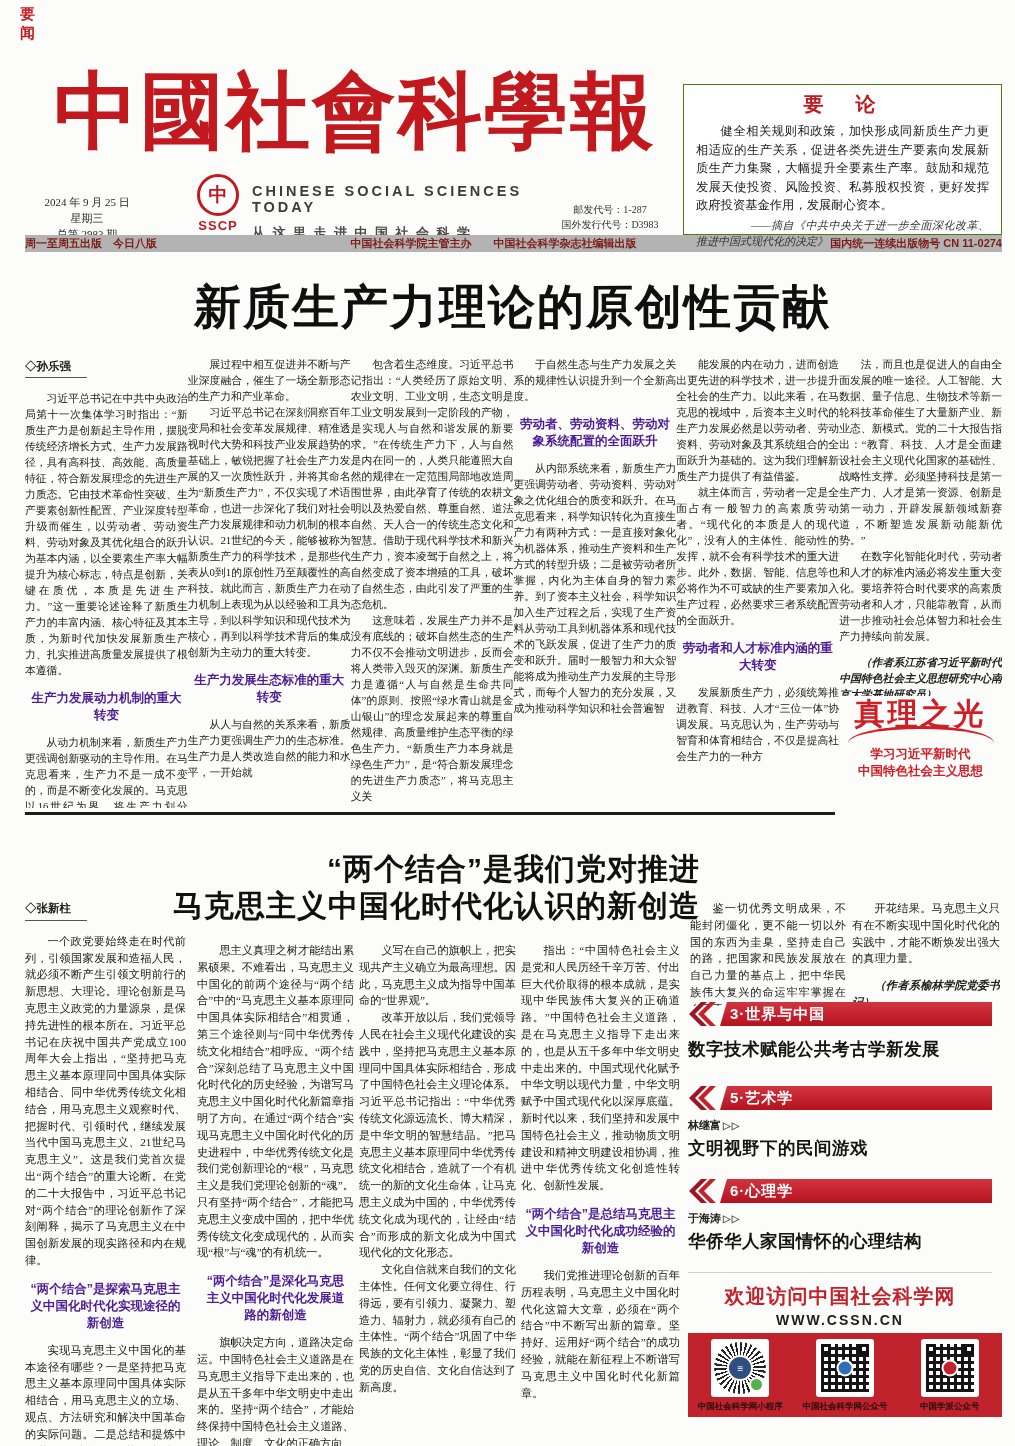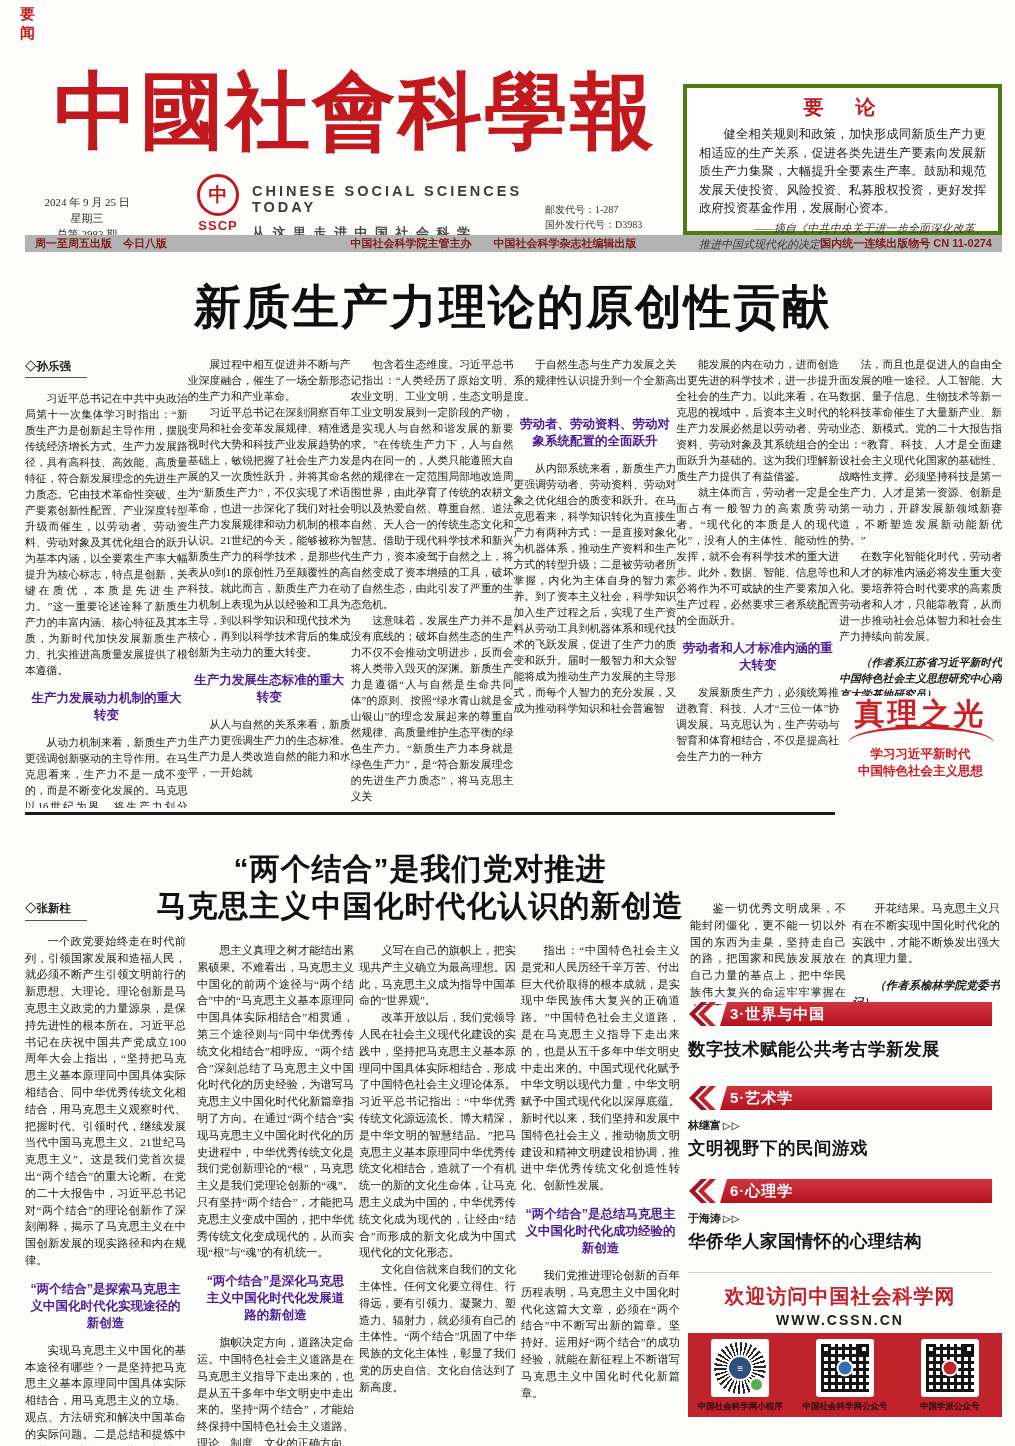--- a/index.html
+++ b/index.html
@@ -14,25 +14,25 @@
   .masthead{left:30px;top:58px;width:650px;text-align:center;font-size:84px;font-weight:700;
             color:#c2191e;letter-spacing:2px;line-height:108px;}
   .dateblock{left:28px;top:194px;width:118px;text-align:center;font-size:11px;line-height:16px;color:#2a2a2a;}
   .logo{left:190px;top:174px;width:56px;text-align:center;}
   .logo-circle{width:36px;height:36px;margin:0 auto;border:3px solid #c2191e;border-radius:50%;
                display:flex;align-items:center;justify-content:center;color:#c2191e;font-weight:700;font-size:19px;background:#fff;}
   .logo-abbr{color:#c2191e;font-weight:800;font-size:13px;letter-spacing:1px;margin-top:2px;font-family:"Liberation Sans",sans-serif;}
   .engblock{left:252px;top:183px;width:320px;}
   .engtitle{font-family:"Liberation Sans",sans-serif;font-weight:700;font-size:14.5px;letter-spacing:3px;color:#3c3c3c;}
   .slogan{margin-top:9px;font-size:13px;letter-spacing:7.5px;color:#4a4a4a;font-weight:600;}
-  .codes{left:545px;top:202px;width:130px;text-align:left;font-size:10px;line-height:15px;color:#333;}
+  .codes{left:545px;top:202px;width:130px;text-align:center;font-size:10px;line-height:15px;color:#333;}
   .graybar{left:25px;top:235px;width:977px;height:17px;background:#b3b3b3;box-sizing:border-box;
-           display:flex;justify-content:space-between;align-items:center;padding:0 10px;
+           display:flex;justify-content:space-between;align-items:center;padding:0 0;
            font-family:"Liberation Sans",sans-serif;font-size:11px;font-weight:700;color:#7e1d18;}
-  .yaolun{left:683px;top:84px;width:319px;height:151px;border:4px solid #4d7c0f;box-sizing:border-box;
+  .yaolun{left:683px;top:84px;width:319px;height:151px;border:1px solid #4d7c0f;box-sizing:border-box;
           background:#fff;padding:6px 12px 4px;}
   .yl-title{text-align:center;color:#c2191e;font-weight:800;font-size:20px;letter-spacing:6px;
             font-family:"Liberation Sans",sans-serif;margin-bottom:4px;}
   .yl-body{margin:0;font-size:12.3px;line-height:18.5px;text-align:justify;text-indent:2em;color:#1a1a1a;}
   .yl-src{margin:2px 0 0;font-size:11px;font-style:italic;line-height:16px;color:#333;text-indent:5em;text-align:justify;}
 
   
   .head1{left:25px;top:276px;width:975px;margin:0;text-align:center;font-size:47px;font-weight:700;
          letter-spacing:2px;color:#0f0f0f;font-family:"Liberation Sans","DejaVu Sans",sans-serif;}
   .a1cols{left:25px;top:356px;width:977px;display:flex;}
@@ -46,21 +46,21 @@
   .b-attr{margin:10px 0 0;text-indent:2em;text-align:justify;font-style:italic;font-weight:600;color:#222;}
   .truth{margin-top:10px;text-align:center;}
   .truth-title{color:#cf1f26;font-weight:900;font-size:30px;letter-spacing:3px;font-family:"Liberation Sans",sans-serif;}
   .truth-arc{width:146px;height:14px;margin:4px auto 3px;border-top:3.5px solid #cf1f26;border-radius:50%/100% 100% 0 0;}
   .truth-l1,.truth-l2{color:#cf1f26;font-weight:700;font-size:12.5px;line-height:17px;font-family:"Liberation Sans",sans-serif;}
   .midrule{left:25px;top:812px;width:810px;height:2.5px;background:#1c1c1c;}
 
   
   .head2{left:140px;top:850px;width:560px;text-align:center;font-family:"Liberation Sans","DejaVu Sans",sans-serif;
          font-weight:900;color:#101010;}
-  .head2 div{font-size:30px;line-height:37px;letter-spacing:1px;}
+  .head2 div{font-size:30px;line-height:37px;letter-spacing:1px;text-align:right;}
   .a2col{position:absolute;overflow:hidden;font-size:11.2px;line-height:16.8px;color:#191919;}
   .a2c0{left:25px;top:898px;width:161px;height:548px;}
   .a2c1{left:197px;top:942px;width:157px;height:504px;}
   .a2c2{left:359px;top:942px;width:157px;height:504px;}
   .a2c3{left:521px;top:942px;width:159px;height:504px;}
   .a2c4{left:690px;top:900px;width:156px;height:106px;}
   .a2c5{left:852px;top:900px;width:148px;height:106px;}
 
   
   .sidebar{left:688px;top:1002px;width:314px;}

